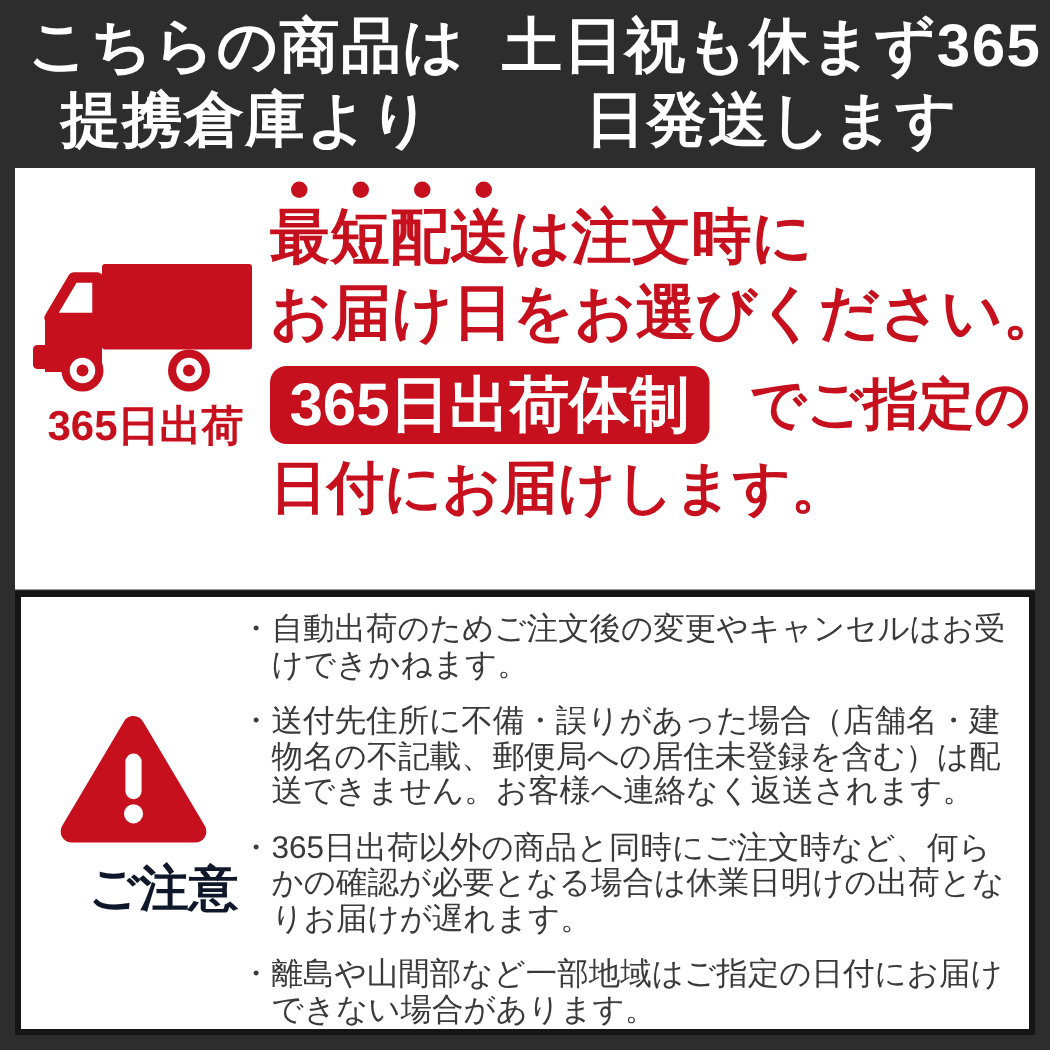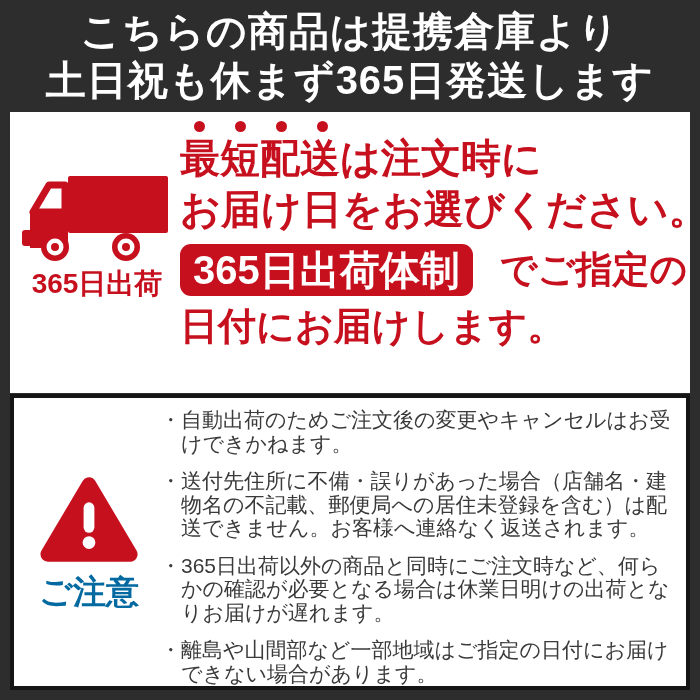--- a/index.html
+++ b/index.html
@@ -4,21 +4,21 @@
 <style>
   html,body{margin:0;padding:0;background:#2d2d2d;}
   .stage{
     position:relative;width:700px;height:700px;overflow:hidden;
     background:#2d2d2d;
     font-family:"Liberation Sans","DejaVu Sans",sans-serif;
   }
   
   .header{
     position:absolute;top:0;left:0;width:700px;height:112px;
-    display:flex;flex-direction:column;justify-content:center;align-items:center;
+    display:flex;flex-direction:row;justify-content:center;align-items:center;
     color:#ffffff;font-weight:bold;font-size:40px;line-height:49px;
     letter-spacing:1px;text-align:center;
   }
   
   .panel-shipping{
     position:absolute;top:112px;left:10px;width:680px;height:281px;
     background:#ffffff;
   }
   .truck-wrap{position:absolute;left:12px;top:58px;width:152px;height:96px;}
   .truck-label{
@@ -41,21 +41,21 @@
     color:#3a3a3a;font-size:21px;white-space:nowrap;
   }
   
   .panel-caution{
     position:absolute;top:394px;left:10px;width:680px;height:296px;
     background:#ffffff;border:4px solid #151515;box-sizing:border-box;
   }
   .tri-wrap{position:absolute;left:24px;top:76px;width:102px;height:92px;}
   .caution-label{
     position:absolute;left:0;top:172px;width:150px;text-align:center;
-    color:#0369a1;font-weight:bold;font-size:33px;
+    color:#0f172a;font-weight:bold;font-size:33px;padding-left:20px;
   }
   .bullets{
     position:absolute;left:146px;top:10px;width:512px;
     display:flex;flex-direction:column;gap:14px;
     list-style:none;margin:0;padding:0;
   }
   .bullet{display:flex;color:#3a3a3a;font-size:21px;line-height:23.5px;}
   .bullet .marker{flex:0 0 18px;}
   .bullet .btext{flex:1;}
 </style>

